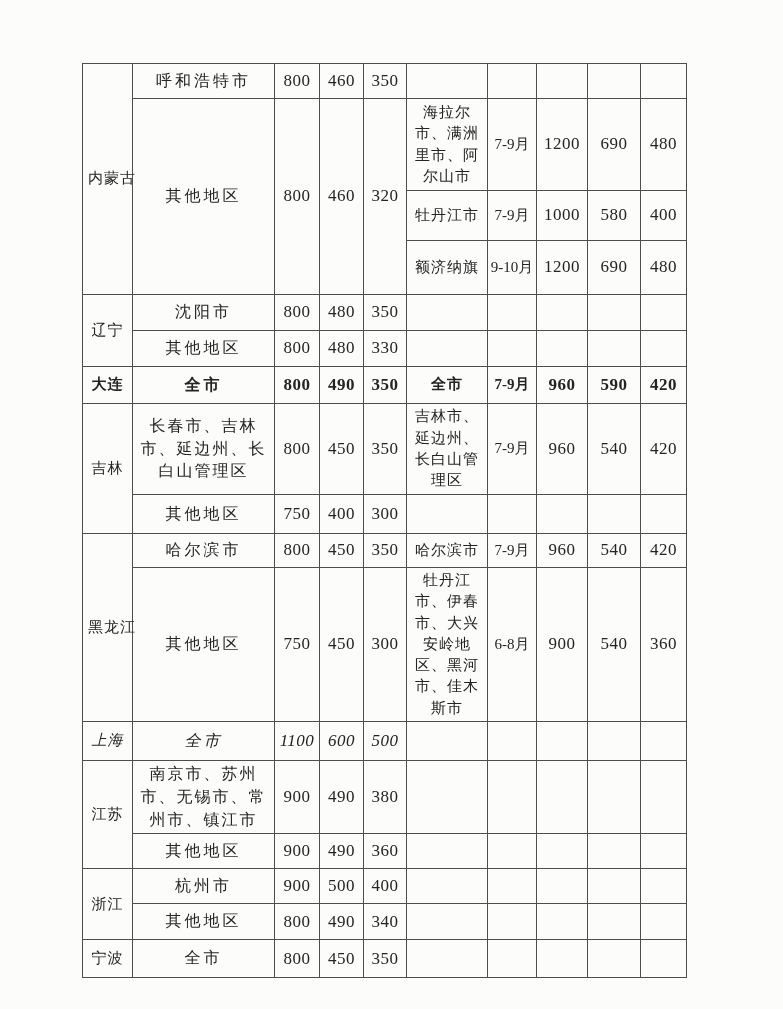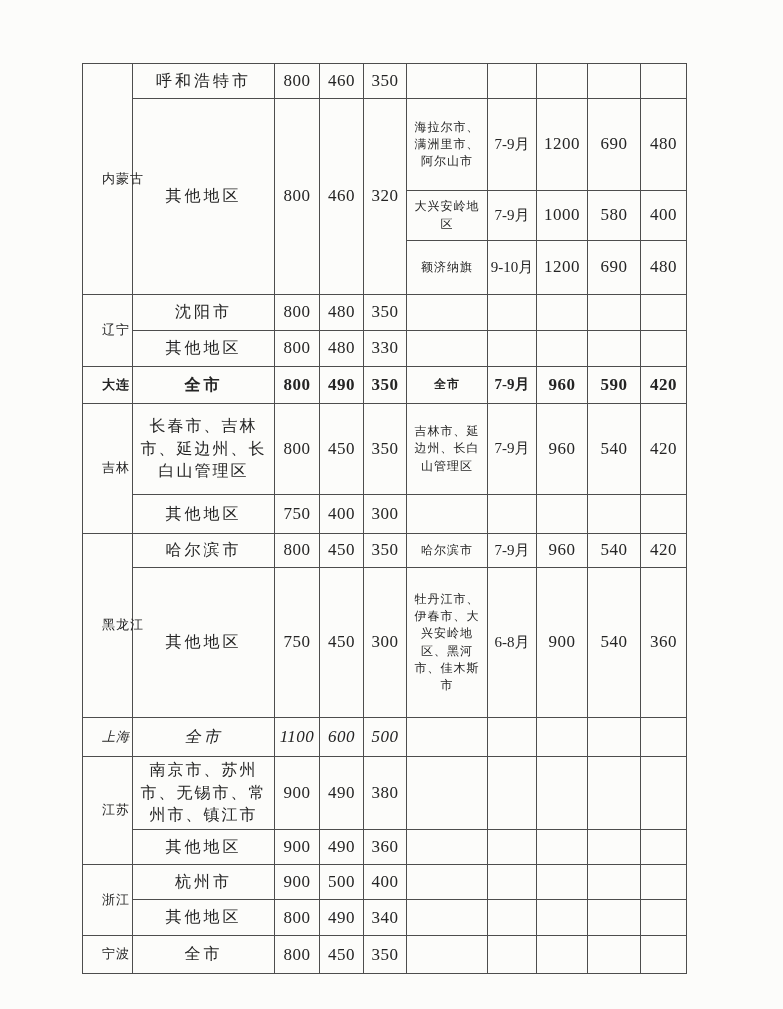--- a/index.html
+++ b/index.html
@@ -26,35 +26,35 @@
   .rate-table td {
     border: 1px solid #4d4d4d;
     text-align: center;
     vertical-align: middle;
     padding: 2px 3px;
     font-size: 16px;
     line-height: 1.42;
     color: #242424;
   }
   .rate-table td.prov {
-    font-size: 13px;
+    font-size: 15px;
     letter-spacing: 1px;
-    padding: 1px 19px;
+    padding: 1px 5px;
     white-space: nowrap;
   }
   .rate-table td.reg {
     letter-spacing: 3px;
     text-align: center;
   }
   .rate-table td.reg.long {
     letter-spacing: 2px;
     margin-left: 43px;
   }
   .rate-table td.reg2 {
-    font-size: 12px;
+    font-size: 15px;
     letter-spacing: 1px;
     padding: 2px 2px;
   }
   .rate-table td.num {
     font-size: 17px;
     letter-spacing: 0.5px;
   }
   .rate-table td.mon {
     font-size: 15px;
     letter-spacing: 0;
@@ -98,21 +98,21 @@
           <td rowspan="3" class="num">800</td>
           <td rowspan="3" class="num">460</td>
           <td rowspan="3" class="num">320</td>
           <td class="reg2">海拉尔市、满洲里市、阿尔山市</td>
           <td class="mon">7-9月</td>
           <td class="num">1200</td>
           <td class="num">690</td>
           <td class="num">480</td>
         </tr>
         <tr style="height: 50px;">
-          <td class="reg2">大兴安岭地区</td>
+          <td class="reg2">牡丹江市</td>
           <td class="mon">7-9月</td>
           <td class="num">1000</td>
           <td class="num">580</td>
           <td class="num">400</td>
         </tr>
         <tr style="height: 54px;">
           <td class="reg2">额济纳旗</td>
           <td class="mon">9-10月</td>
           <td class="num">1200</td>
           <td class="num">690</td>

